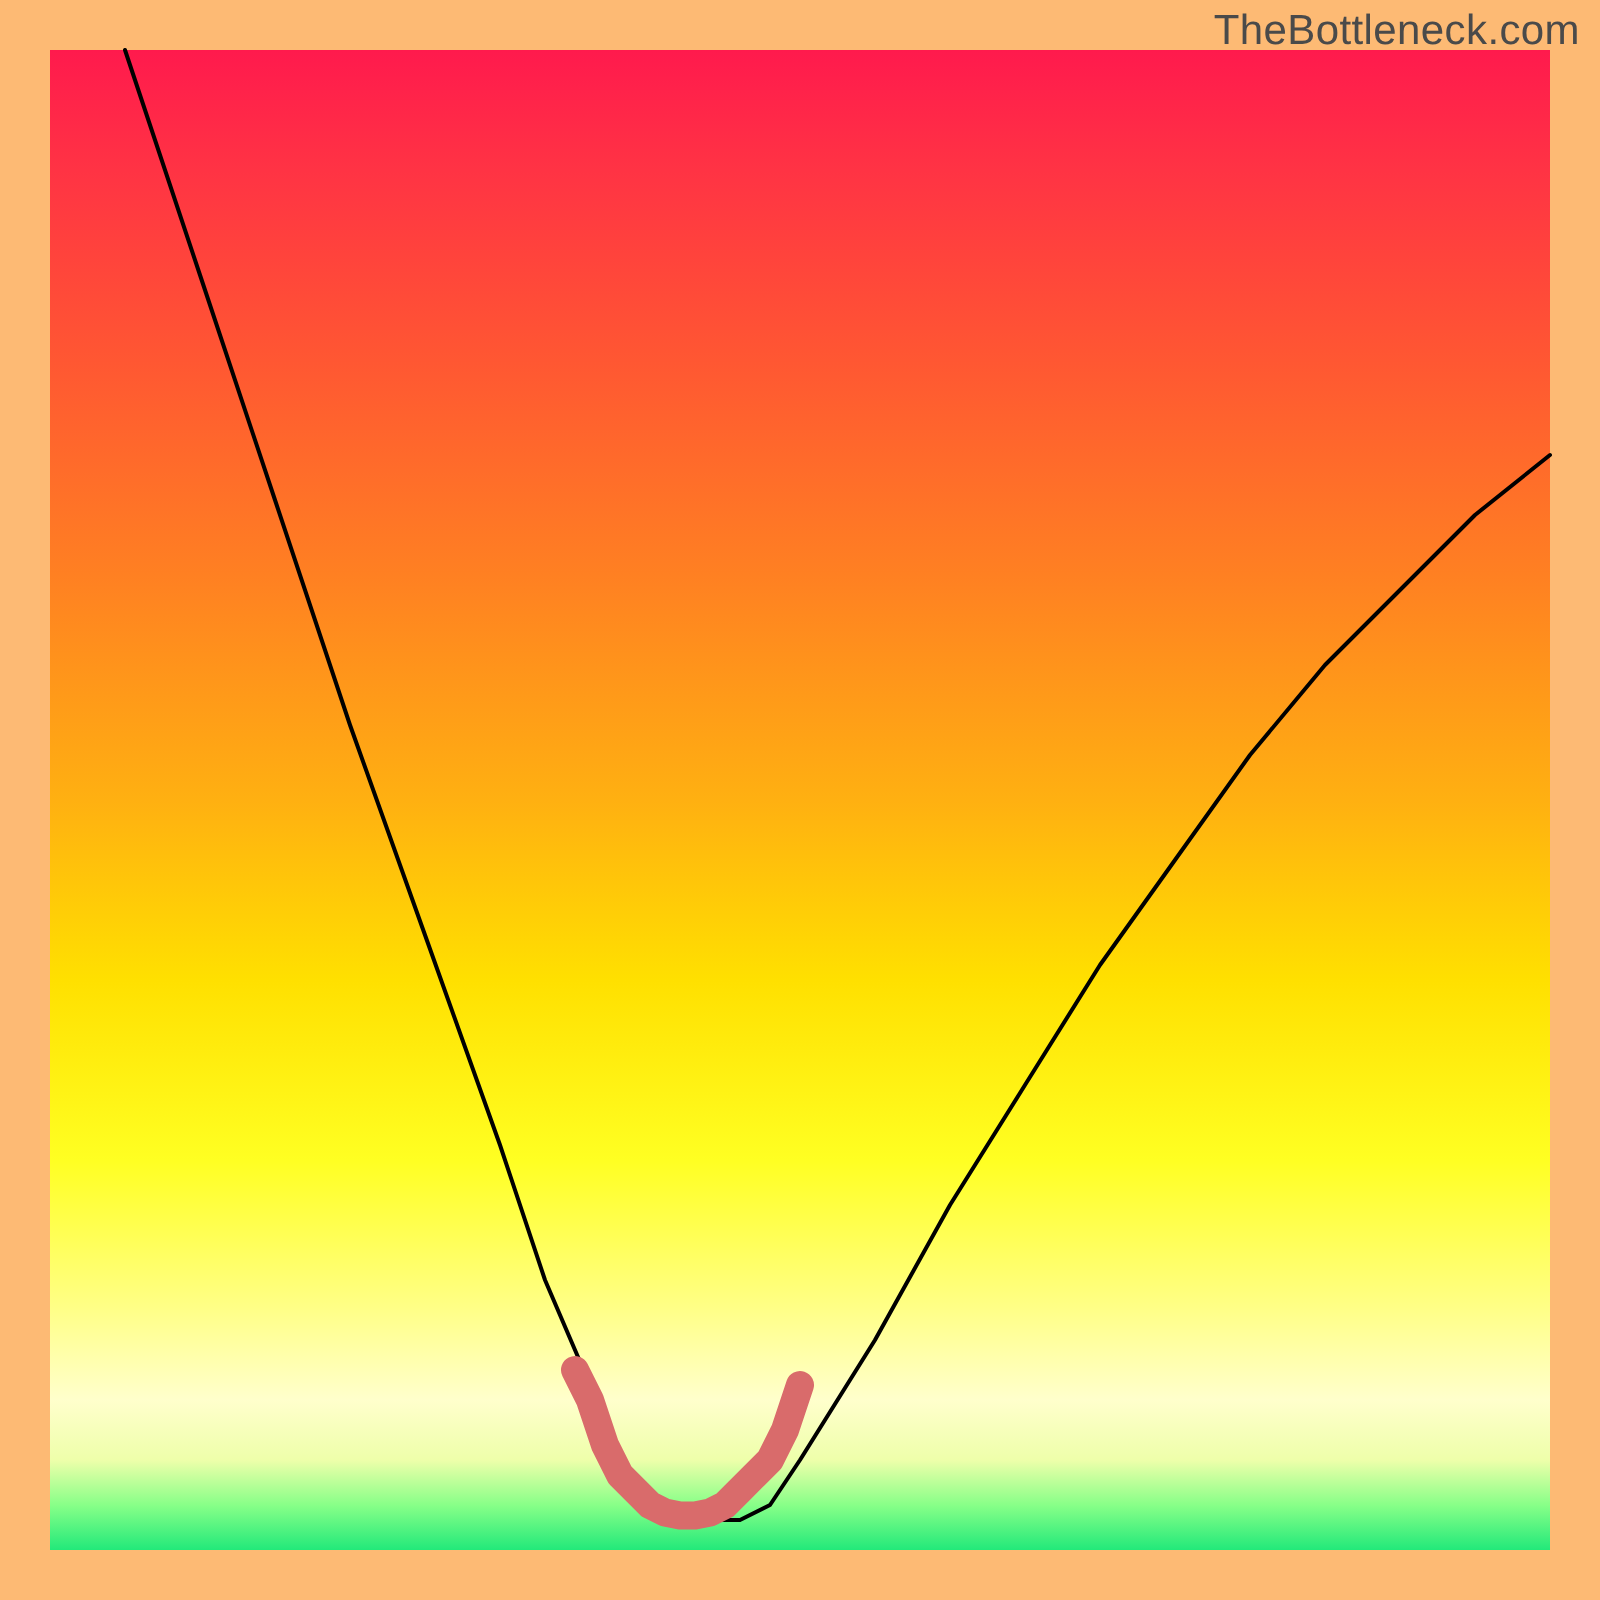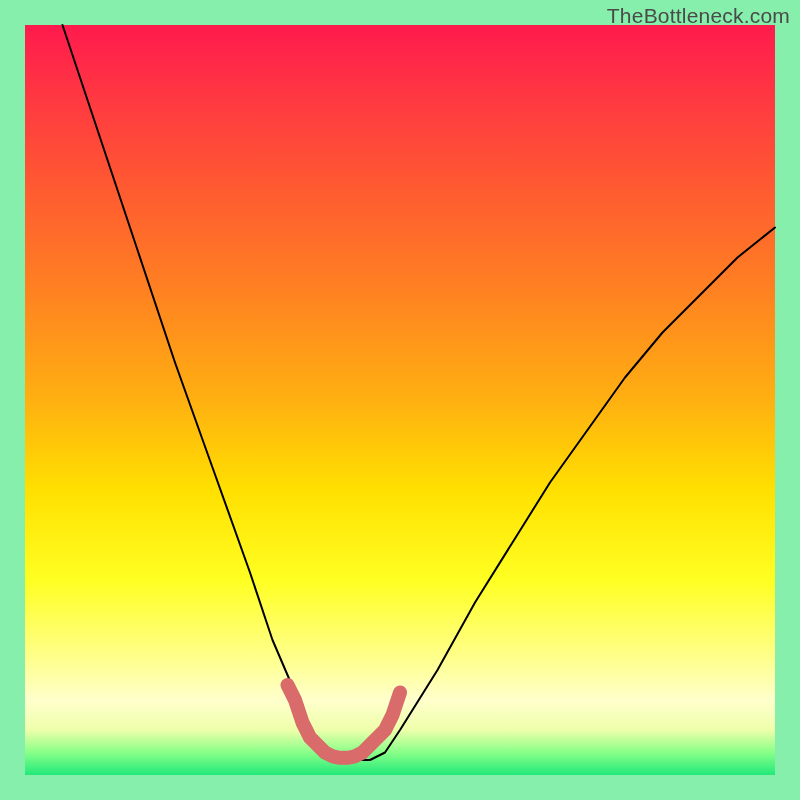--- a/index.html
+++ b/index.html
@@ -1,21 +1,21 @@
 <!DOCTYPE html>
 <html><head>
 <meta charset="utf-8">
 <style>
   * { margin: 0; padding: 0; box-sizing: border-box; }
   html, body { width: 800px; height: 800px; overflow: hidden; background: #000; }
   .frame {
     position: relative;
     width: 800px;
     height: 800px;
-    background: #86efac;
+    background: #fdba74;
   }
   .plot-area {
     position: absolute;
     left: 25px;
     top: 25px;
     width: 750px;
     height: 750px;
     background: linear-gradient(to bottom,
       #ff1a4d 0%,
       #ff3344 8%,

